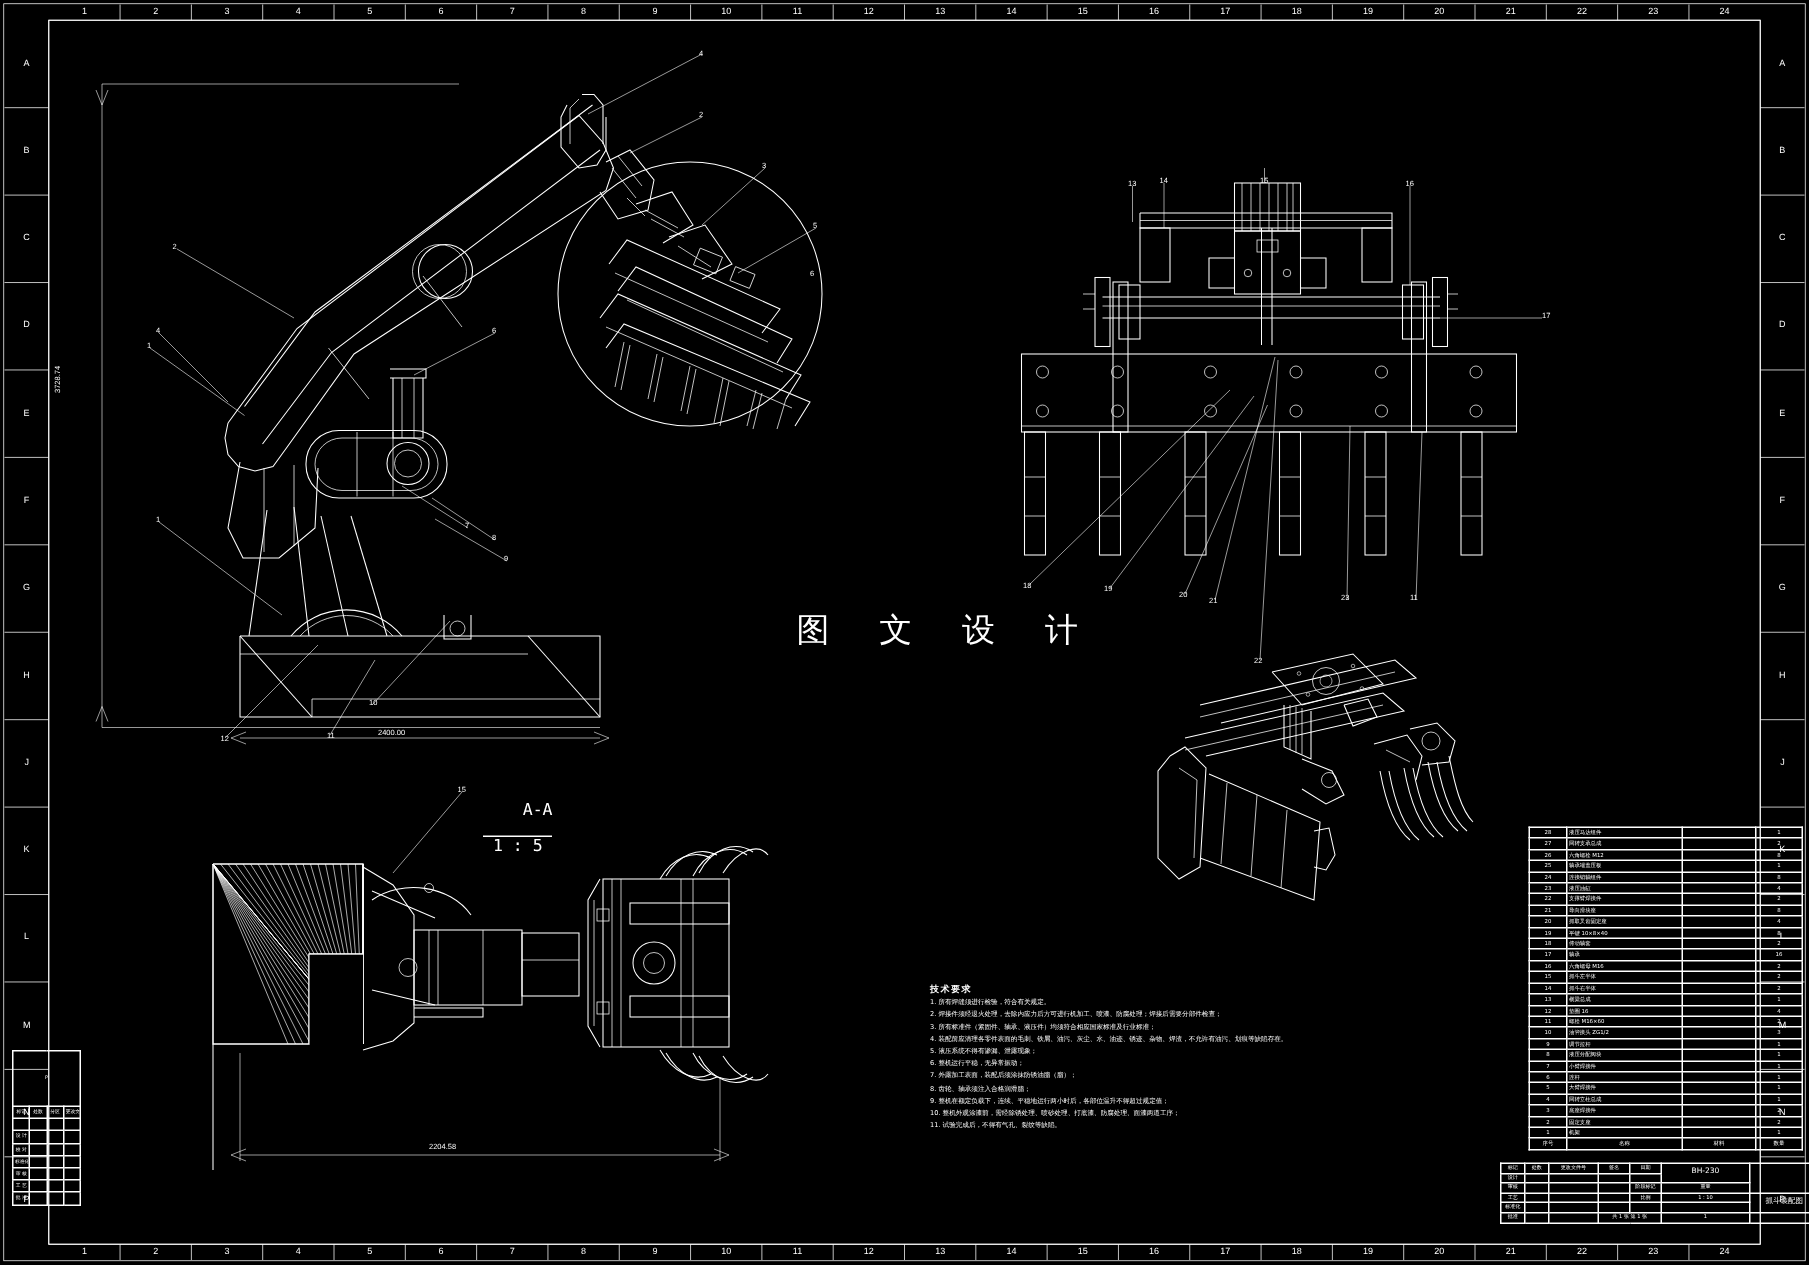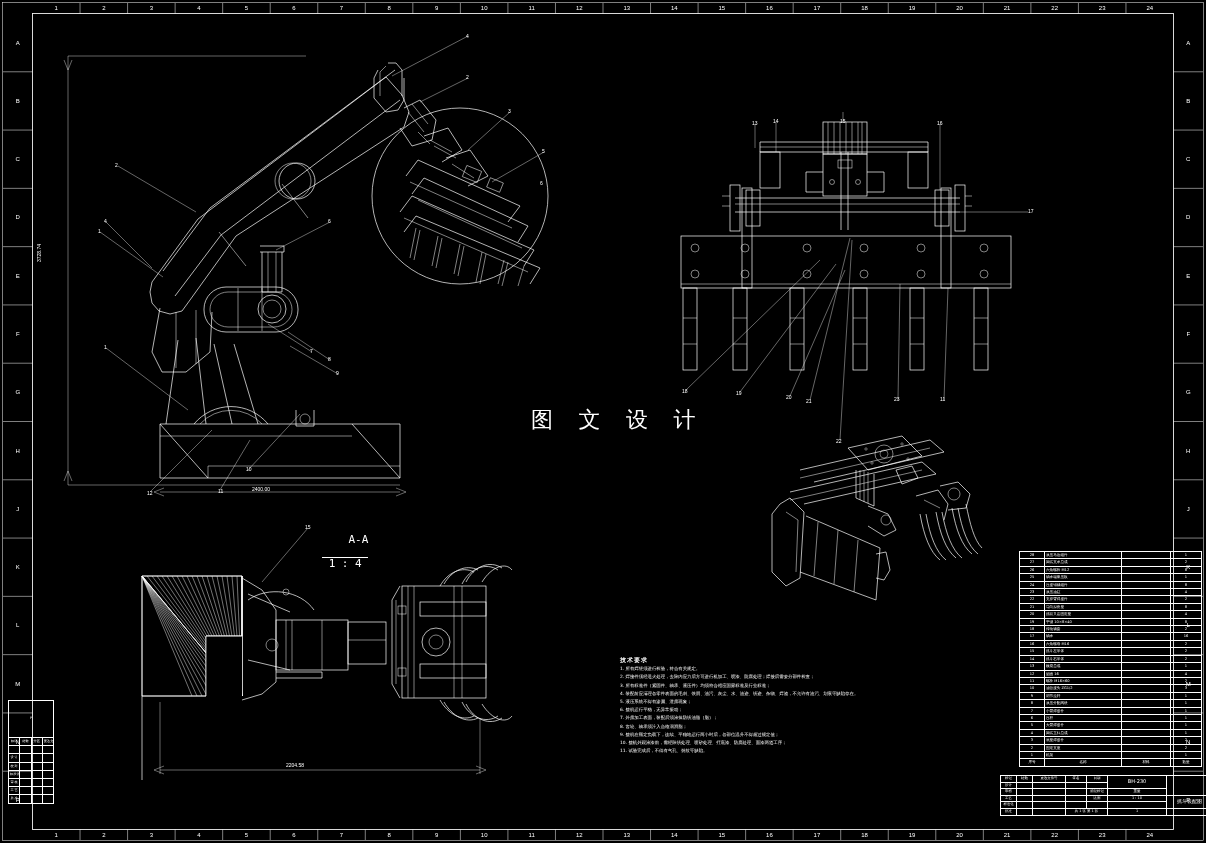--- a/index.html
+++ b/index.html
@@ -6,21 +6,21 @@
   body{width:1206px;height:843px;overflow:hidden;font-family:"Liberation Sans",sans-serif;color:#fff;}
   #sheet{position:relative;width:1206px;height:843px;background:#000;}
 
   
   .zone{position:absolute;font-size:6px;color:#fff;display:flex;align-items:center;justify-content:center;letter-spacing:0;}
 
   
   .txt{position:absolute;color:#fff;white-space:pre;}
   .dim{font-size:5px;}
   .lead{font-size:5px;}
-  .watermark{font-size:22px;letter-spacing:10px;color:#fff;font-family:Liberation Serif, serif;}
+  .watermark{font-size:22px;letter-spacing:10px;color:#fff;font-family:Liberation Mono, monospace;}
   .secttl{font-size:11px;text-align:center;line-height:1.05;font-family:"DejaVu Sans Mono",monospace;}
   .secttl .frac{border-top:1px solid #fff;display:block;}
 
   
   #notes{position:absolute;left:620px;top:656px;width:250px;font-size:4.4px;line-height:8.2px;color:#fff;}
   #notes .nhead{font-size:6px;font-weight:bold;letter-spacing:1px;margin-bottom:1px;font-family:"DejaVu Sans",sans-serif;}
   #notes .nrow{white-space:nowrap;overflow:hidden;font-family:"DejaVu Sans",sans-serif;}
 
   
   #bom{position:absolute;left:1019px;top:551px;width:172px;border-collapse:collapse;table-layout:fixed;}
@@ -607,21 +607,21 @@
     <polyline class="thin" points="476,766 486,770 476,774"></polyline>
     <polyline class="thin" points="160,702 160,774"></polyline>
     <polyline class="thin" points="480,718 480,774"></polyline>
 
     <polyline class="thin" points="308,528 262,582"></polyline>
   <polyline points="142,576 242,576 242,636 206,636 206,696 142,696 142,576" class="s"></polyline>
     </svg>
 
   <div class="txt secttl" style="left:322px;top:522px;">
     <span>A-A</span>
-    <span class="frac">1 : 4</span>
+    <span class="frac">1 : 5</span>
   </div>
 
   <div class="txt dim" style="left:36px;top:262px;transform:rotate(-90deg);transform-origin:left top;">3728.74</div>
   <div class="txt dim" style="left:252px;top:486px;">2400.00</div>
   <div class="txt dim" style="left:286px;top:762px;">2204.58</div>
 
   <div id="balloons">
       <div class="txt lead" style="left: 466px; top: 33px;">4</div>
       <div class="txt lead" style="left: 466px; top: 74px;">2</div>
       <div class="txt lead" style="left: 508px; top: 108px;">3</div>

